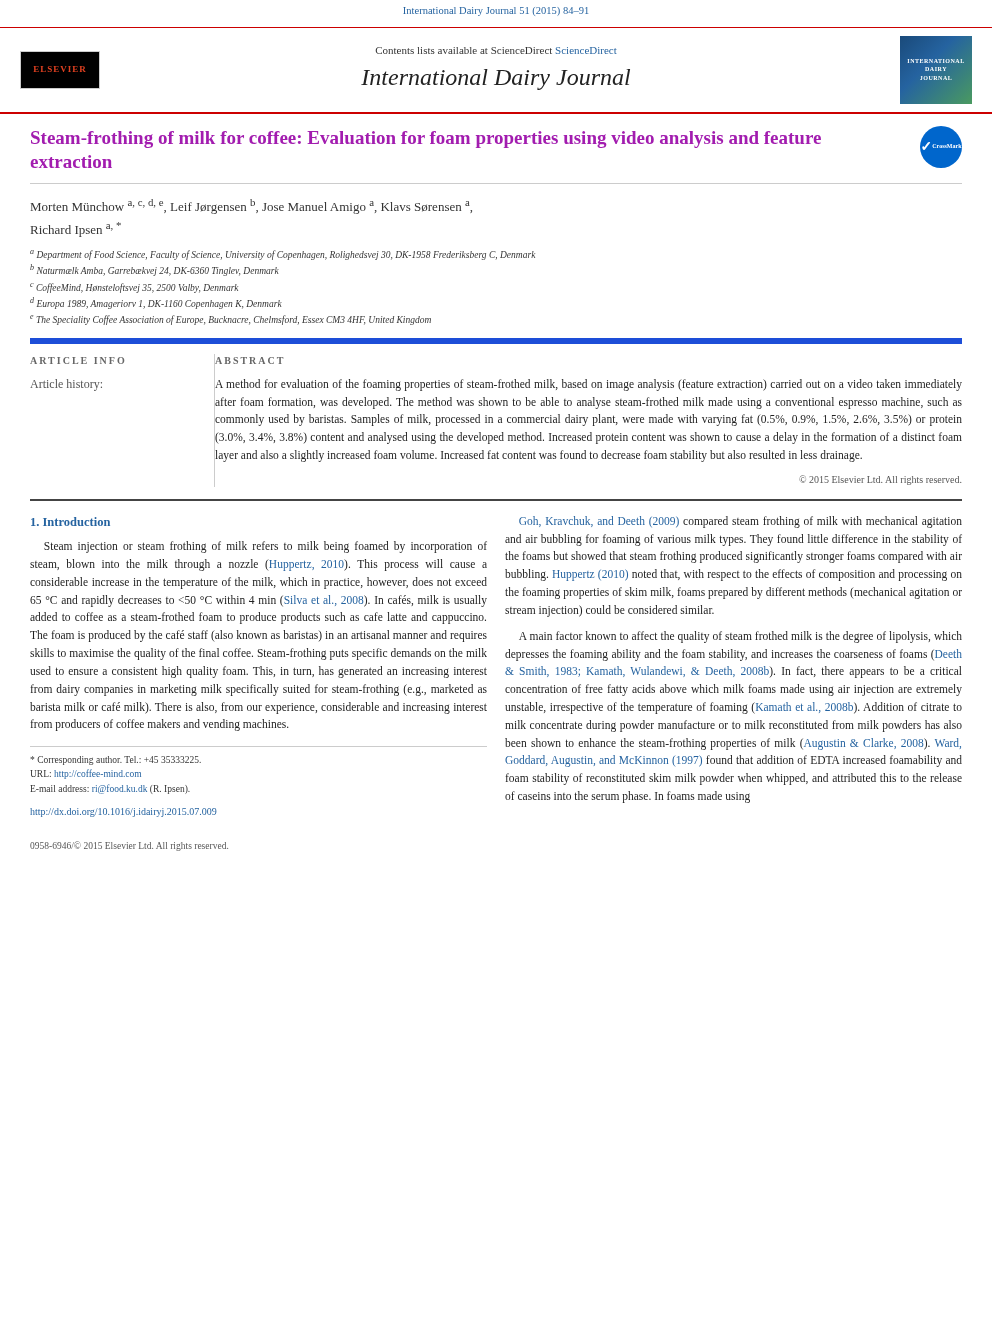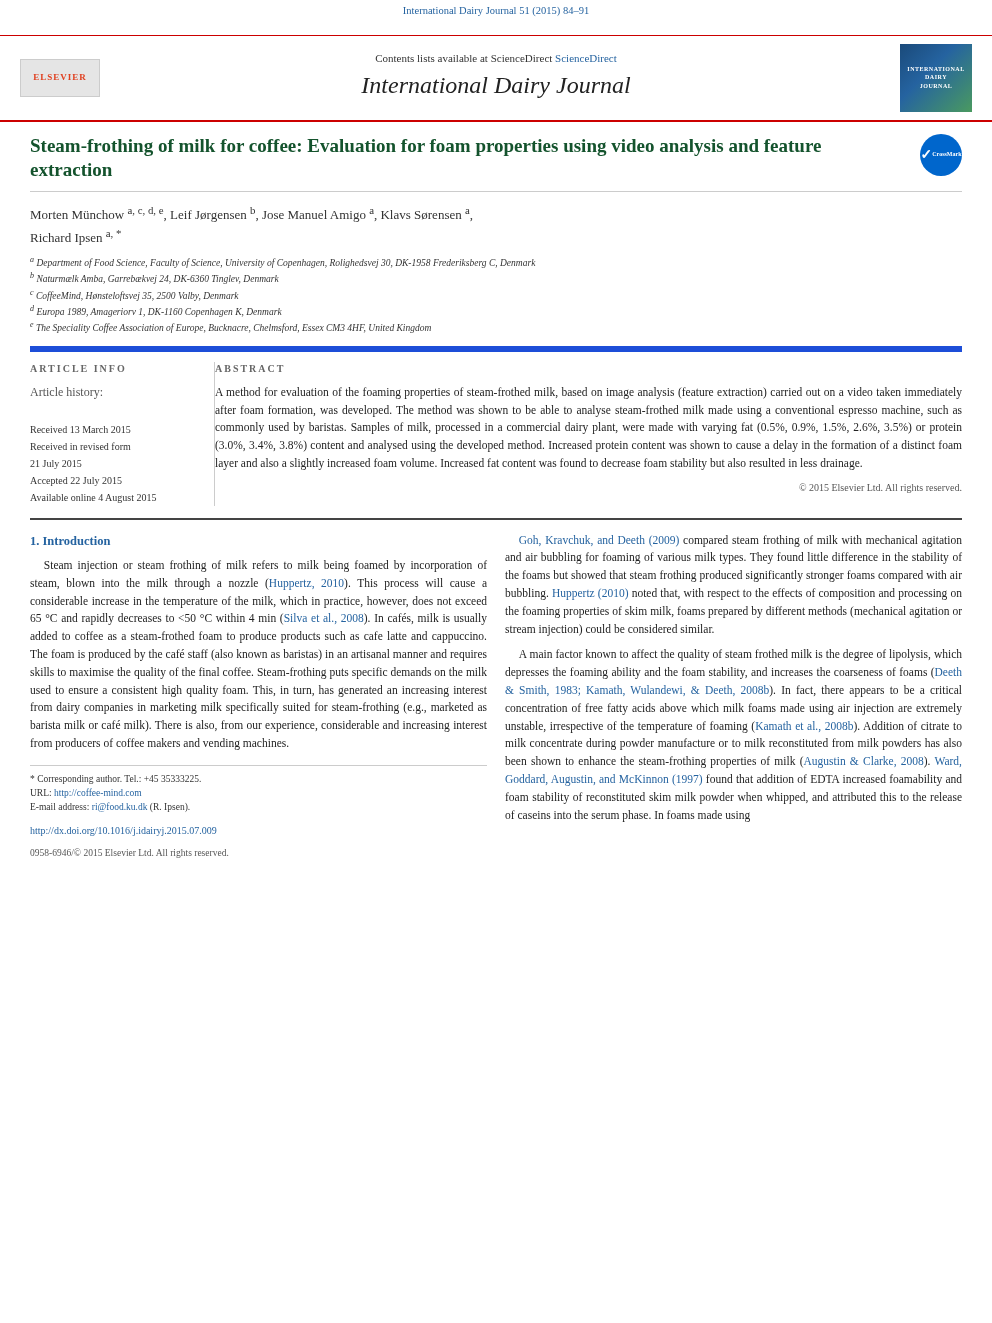--- a/index.html
+++ b/index.html
@@ -21,21 +21,21 @@
     }
     .header-left {
       display: flex;
       flex-direction: column;
       align-items: center;
       min-width: 80px;
     }
     .elsevier-logo {
       width: 80px;
       height: 38px;
-      background: #e5e5e5;
+      background: #000000;
       display: flex;
       align-items: center;
       justify-content: center;
       font-size: 9px;
       font-weight: bold;
       color: #e04020;
       border: 1px solid #ccc;
       letter-spacing: 1px;
     }
     .header-center {
@@ -92,21 +92,21 @@
       display: flex;
       align-items: flex-start;
       margin-bottom: 10px;
       padding-bottom: 8px;
       border-bottom: 1px solid #ccc;
     }
     .article-title {
       flex: 1;
       font-size: 19px;
       font-weight: bold;
-      color: #14532d;
+      color: #a21caf;
       line-height: 1.3;
     }
     .crossmark-badge {
       width: 42px;
       height: 42px;
       background: #0066cc;
       border-radius: 50%;
       display: flex;
       align-items: center;
       justify-content: center;
@@ -222,27 +222,27 @@
       line-height: 1.5;
     }
     .doi-section {
       margin-top: 8px;
       font-size: 10px;
       color: #2563a0;
     }
     .issn-line {
       font-size: 9.5px;
       color: #555;
-      margin-top: 8px;
+      margin-top: 20px;
     }
     .top-journal-ref {
       text-align: center;
       font-size: 10.5px;
       color: #2563a0;
-      padding: 4px 0 16px 0;
+      padding: 4px 0 8px 0;
       border-bottom: 1px solid #c00;
     }
   </style>
 </head>
 <body>
 
 <div class="top-journal-ref">
   <span>International Dairy Journal 51 (2015) 84–91</span>
 </div>
 
@@ -287,26 +287,20 @@
     <div><sup>b</sup> Naturmælk Amba, Garrebækvej 24, DK-6360 Tinglev, Denmark</div>
     <div><sup>c</sup> CoffeeMind, Hønsteloftsvej 35, 2500 Valby, Denmark</div>
     <div><sup>d</sup> Europa 1989, Amageriorv 1, DK-1160 Copenhagen K, Denmark</div>
     <div><sup>e</sup> The Speciality Coffee Association of Europe, Bucknacre, Chelmsford, Essex CM3 4HF, United Kingdom</div>
   </div>
 
   <div class="two-col-section">
     <div class="article-info-col">
       <div class="col-heading">ARTICLE INFO</div>
       <div class="article-info-label">Article history:</div>
-      <div class="article-info-dates">
-        <div>Received 13 March 2015</div>
-        <div>Received in revised form<br>21 July 2015</div>
-        <div>Accepted 22 July 2015</div>
-        <div>Available online 4 August 2015</div>
-      </div>
     </div>
     <div class="abstract-col">
       <div class="col-heading">ABSTRACT</div>
       <div class="abstract-text">A method for evaluation of the foaming properties of steam-frothed milk, based on image analysis (feature extraction) carried out on a video taken immediately after foam formation, was developed. The method was shown to be able to analyse steam-frothed milk made using a conventional espresso machine, such as commonly used by baristas. Samples of milk, processed in a commercial dairy plant, were made with varying fat (0.5%, 0.9%, 1.5%, 2.6%, 3.5%) or protein (3.0%, 3.4%, 3.8%) content and analysed using the developed method. Increased protein content was shown to cause a delay in the formation of a distinct foam layer and also a slightly increased foam volume. Increased fat content was found to decrease foam stability but also resulted in less drainage.</div>
       <div class="copyright-line">© 2015 Elsevier Ltd. All rights reserved.</div>
     </div>
   </div>
 
   <hr class="divider-heavy">
 

